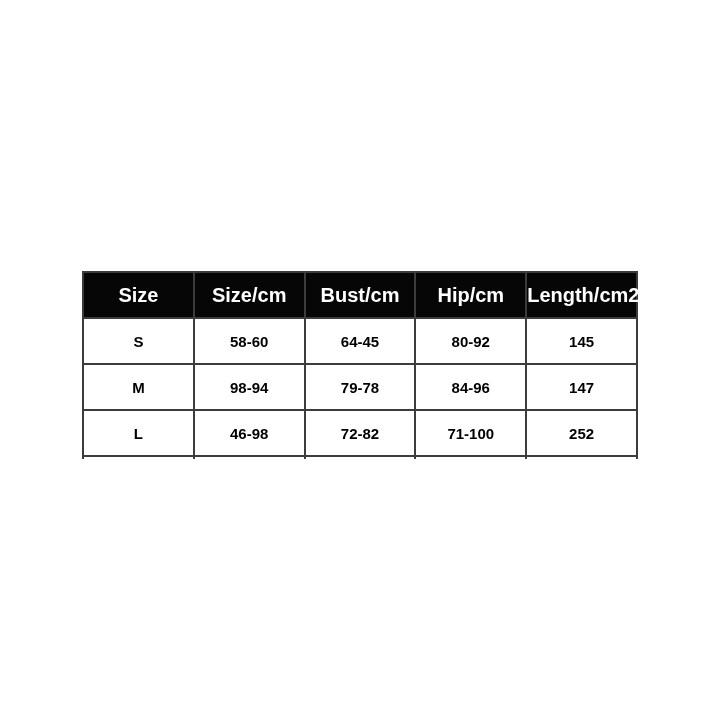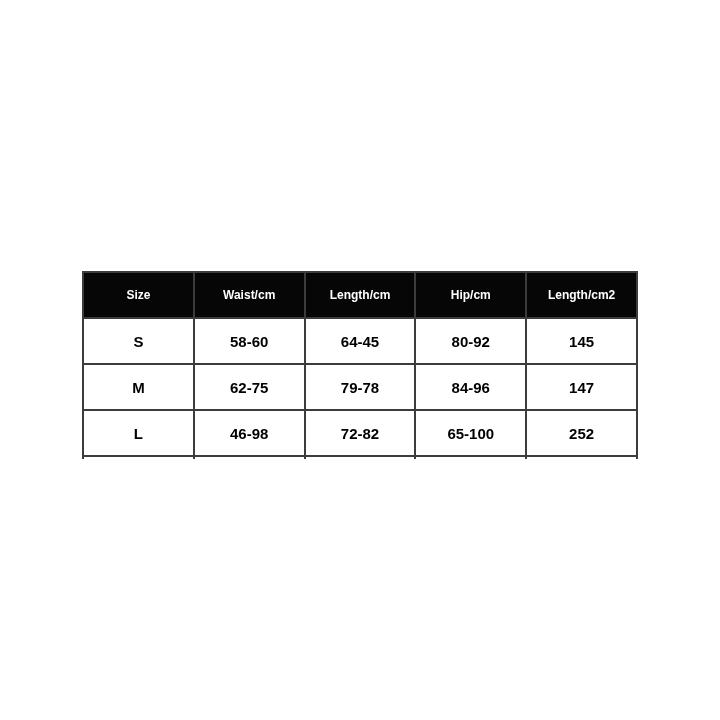--- a/index.html
+++ b/index.html
@@ -40,21 +40,21 @@
   table.size-chart th,
   table.size-chart td{
     border:2px solid var(--border);
     text-align:center;
     vertical-align:middle;
     padding:0;
   }
   table.size-chart th{
     background:var(--header-bg);
     color:var(--header-text);
-    font-size:12px;
+    font-size:20px;
     font-weight:700;
     border-color:var(--border);
   }
   table.size-chart td{
     color:var(--body-text);
     font-size:15px;
     font-weight:700;
     background:var(--canvas-bg);
   }
   tr.stub-row td{border-bottom:none;}
@@ -68,46 +68,46 @@
       <colgroup>
           <col>
           <col>
           <col>
           <col>
           <col>
         </colgroup>
       <thead>
         <tr>
           <th>Size</th>
-          <th>Waist/cm</th>
-          <th>Length/cm</th>
+          <th>Size/cm</th>
+          <th>Bust/cm</th>
           <th>Hip/cm</th>
           <th>Length/cm2</th>
         </tr>
       </thead>
       <tbody>
         <tr>
           <td>S</td>
           <td>58-60</td>
           <td>64-45</td>
           <td>80-92</td>
           <td>145</td>
         </tr>
         <tr>
           <td>M</td>
-          <td>62-75</td>
+          <td>98-94</td>
           <td>79-78</td>
           <td>84-96</td>
           <td>147</td>
         </tr>
         <tr>
           <td>L</td>
           <td>46-98</td>
           <td>72-82</td>
-          <td>65-100</td>
+          <td>71-100</td>
           <td>252</td>
         </tr>
         <tr class="stub-row">
           <td></td>
           <td></td>
           <td></td>
           <td></td>
           <td></td>
         </tr>
       </tbody>

